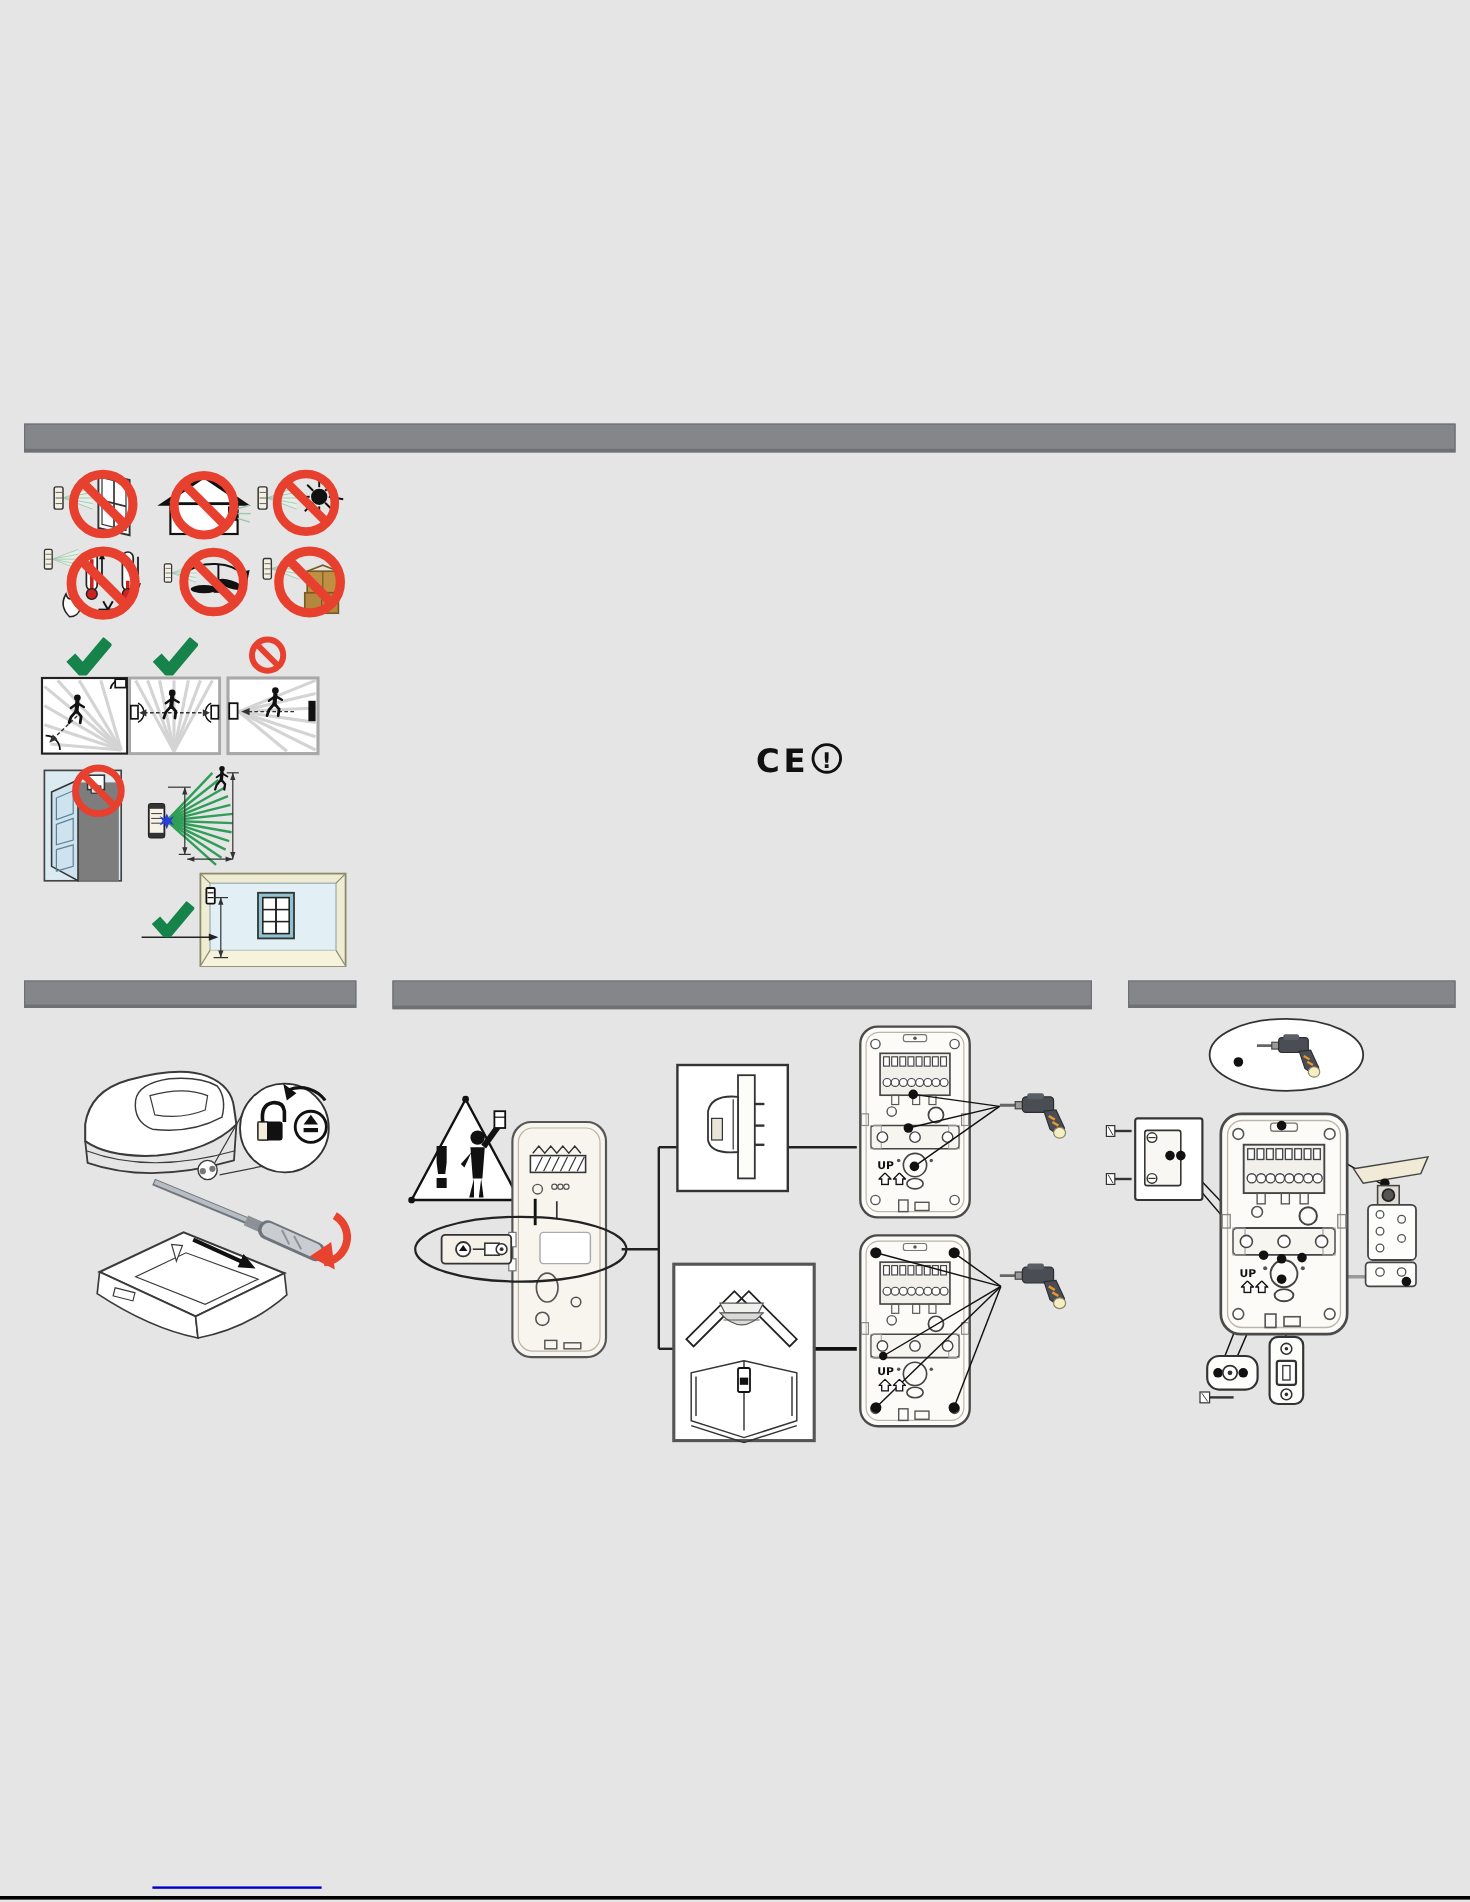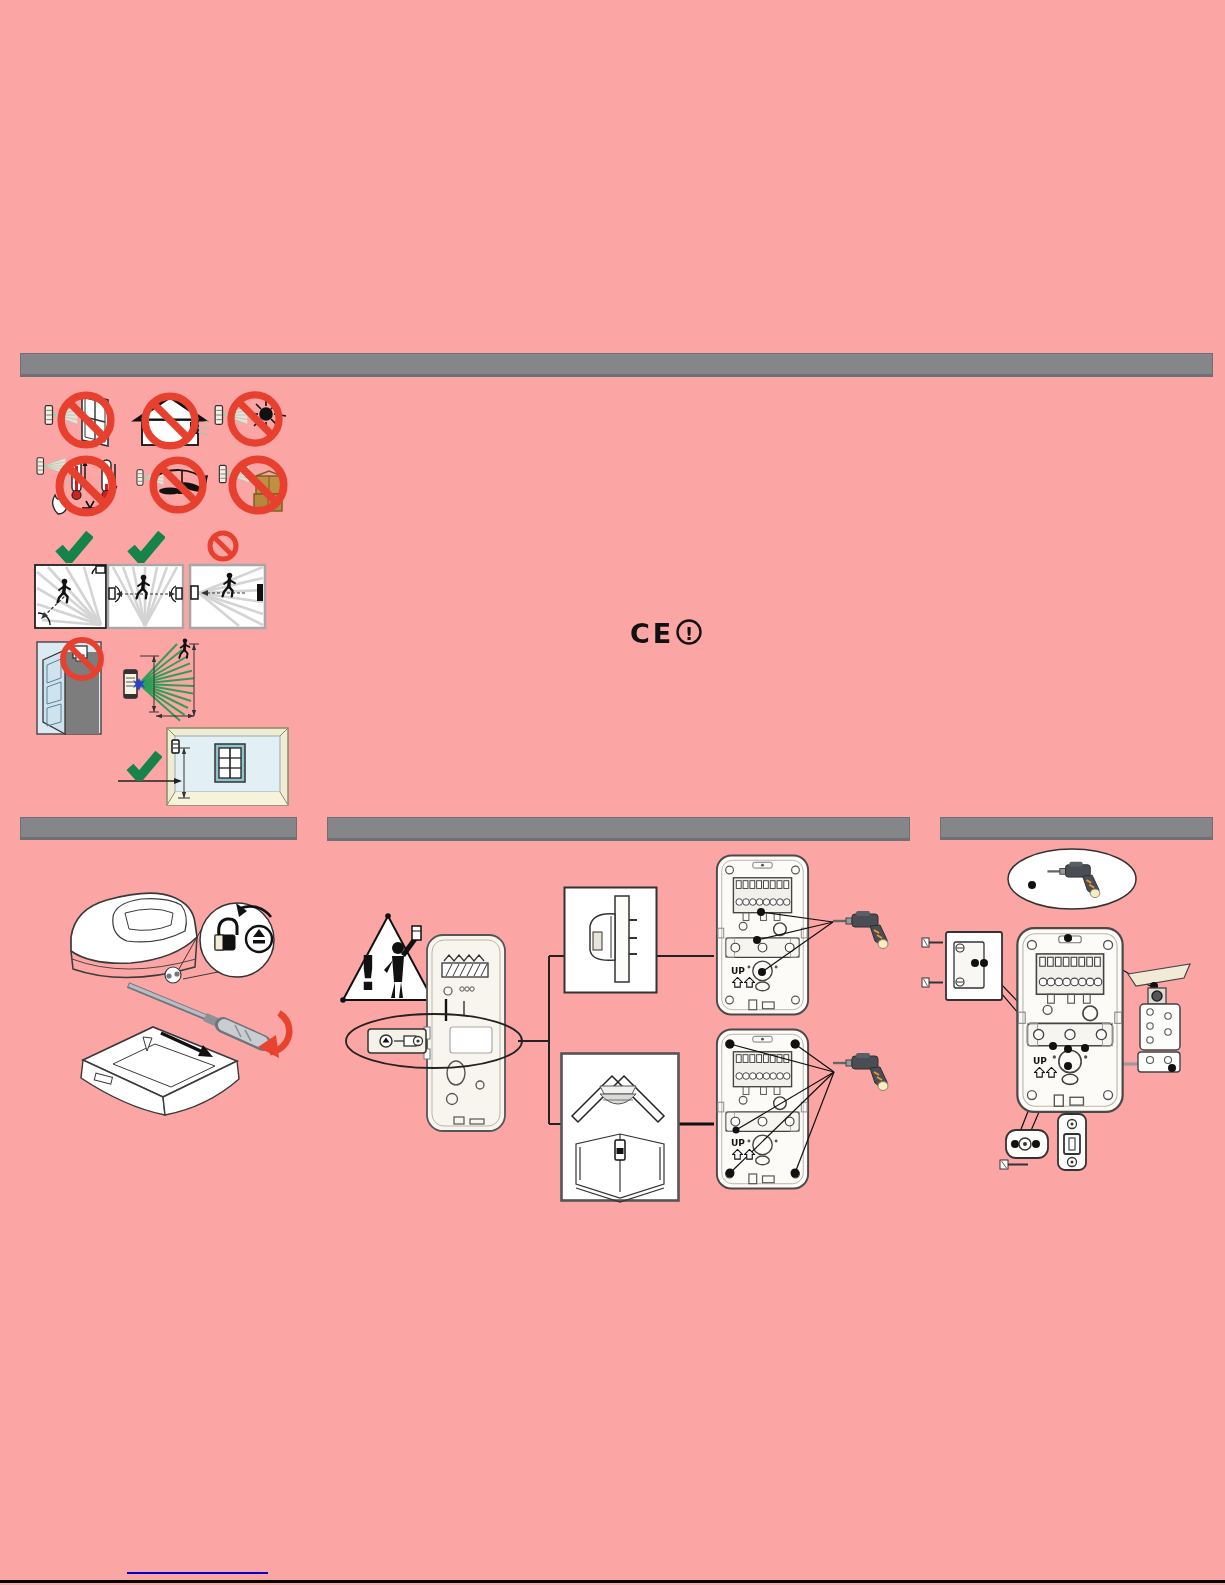--- a/index.html
+++ b/index.html
@@ -1,16 +1,16 @@
 <!DOCTYPE html>
 <html><head>
 <meta charset="utf-8">
 <style>
   html,body{margin:0;padding:0;background:#fff;}
-  .page{position:relative;width:1225px;height:1585px;background:#fca5a5;overflow:hidden;
+  .page{position:relative;width:1225px;height:1585px;background:#e5e5e5;overflow:hidden;
         font-family:"DejaVu Sans","Liberation Sans",sans-serif;text-decoration:underline;}
   .abs{position:absolute;}
   .bar{background:#84868a;border:1px solid #6e7074;border-bottom-width:3px;box-sizing:border-box;}
   svg{display:block;overflow:visible;}
   svg text{font-family:"DejaVu Sans","Liberation Sans",sans-serif;fill:#111;}
   .up-label{font-size:9px;font-weight:bold;}
   .blue-rule{background:#0000cc;}
   .black-rule{background:#000;}
 </style>
 </head>

